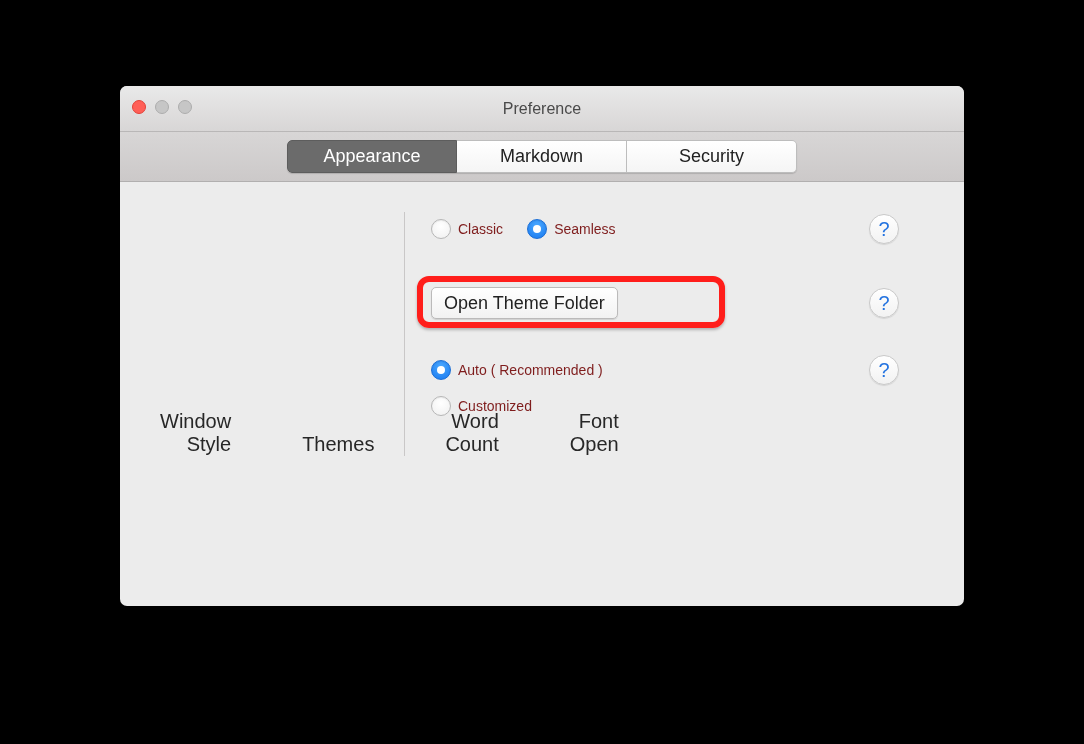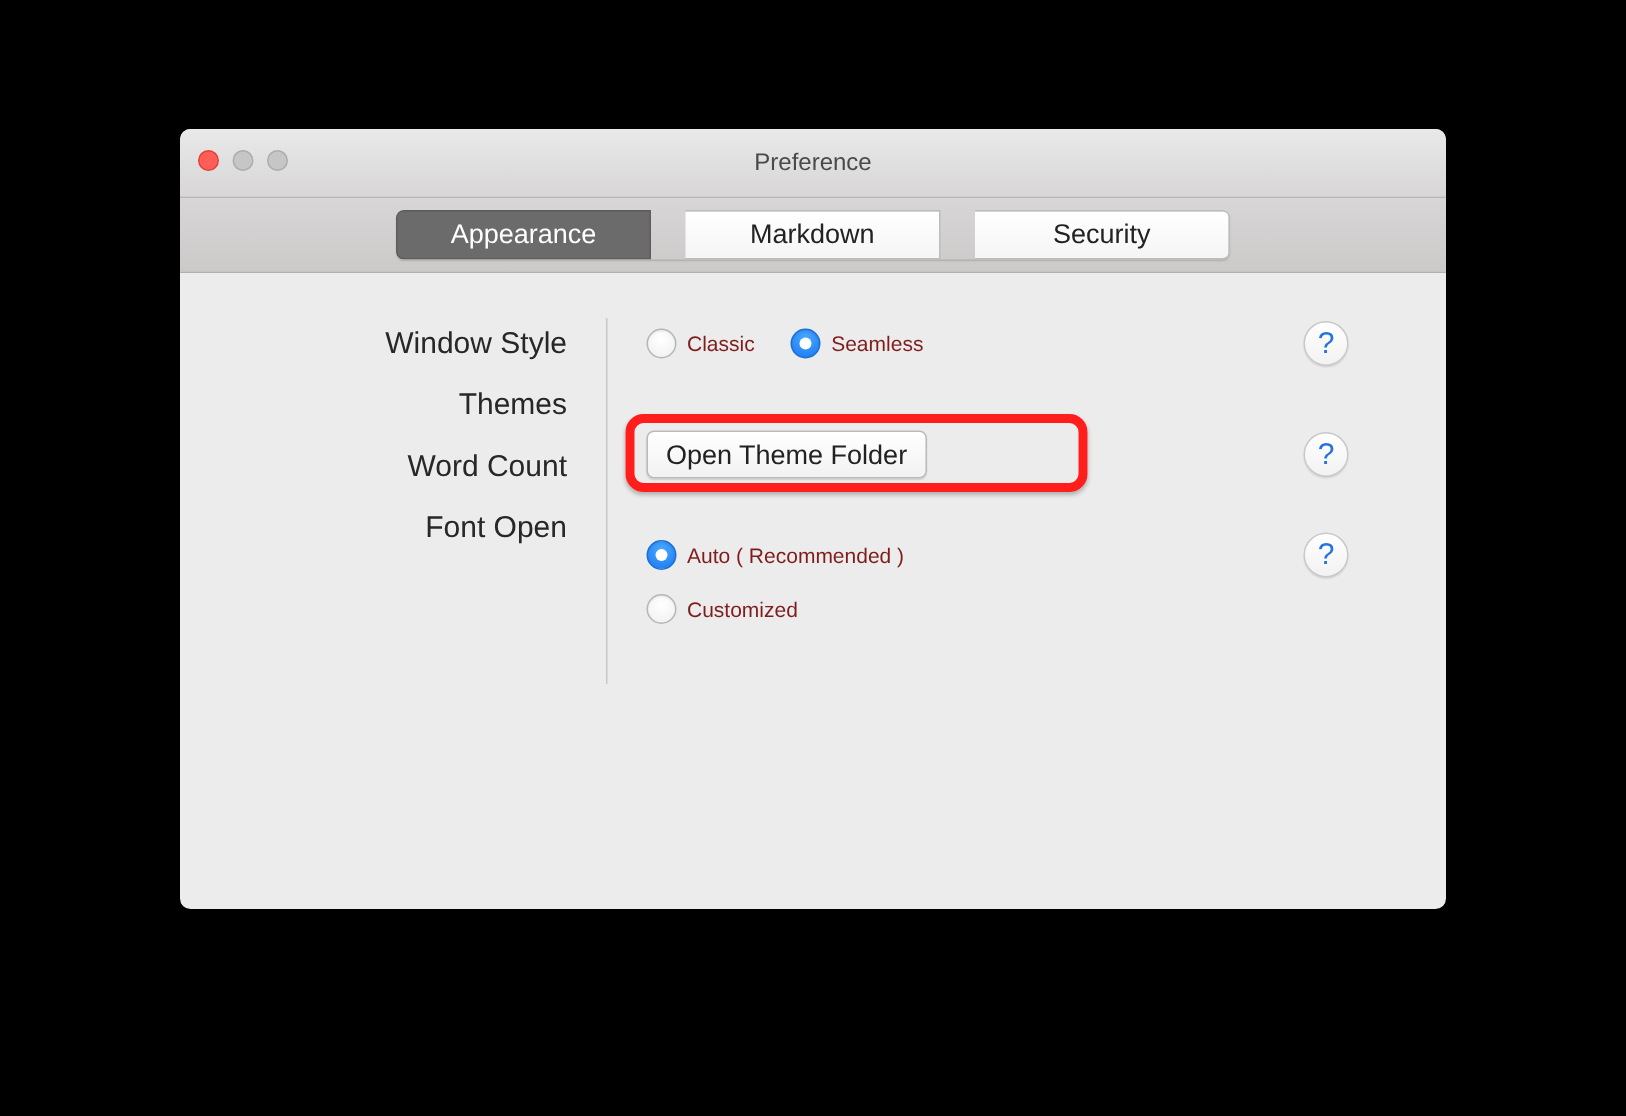--- a/index.html
+++ b/index.html
@@ -62,21 +62,20 @@
       border-bottom: 1px solid #b1afaf;
       display: flex;
       align-items: center;
       justify-content: center;
     }
     .segmented {
       display: flex;
       border-radius: 5px;
       overflow: hidden;
       box-shadow: 0 1px 1px rgba(0,0,0,0.15);
-      gap: 23px;
     }
     .seg-btn {
       height: 33px;
       padding: 0 18px;
       font-size: 18px;
       background: linear-gradient(to bottom, #ffffff, #f5f5f5);
       border: 1px solid #bdbdbd;
       border-left: none;
       display: flex;
       align-items: center;
@@ -99,25 +98,25 @@
       color: #fff;
       border-color: #5d5d5d;
     }
     .content {
       padding: 30px 40px 30px 40px;
       display: flex;
     }
     .labels-col {
       width: 245px;
       display: flex;
-      flex-direction: column;
+      flex-direction: row;
       align-items: flex-end;
       border-right: 1px solid #c9c7c7;
       padding-right: 26px;
-      gap: 18px;
+      gap: 71px;
       padding-top: 6px;
     }
     .label {
       font-size: 20px;
       color: #272727;
       text-align: right;
     }
     .controls-col {
       flex: 1;
       padding-left: 26px;

